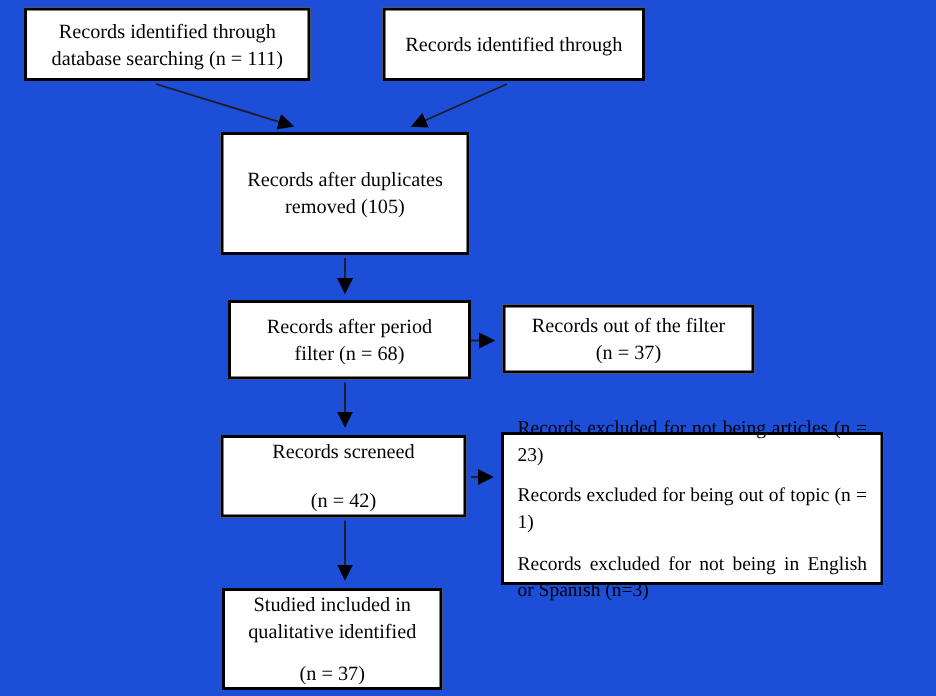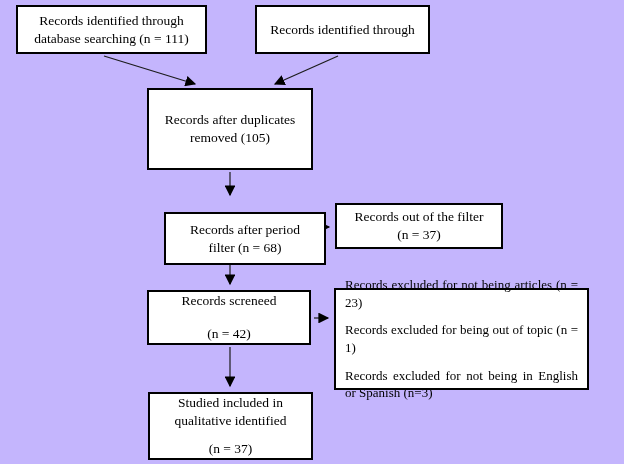--- a/index.html
+++ b/index.html
@@ -1,20 +1,20 @@
 <!DOCTYPE html>
 <html><head>
 <meta charset="utf-8">
 <style>
   html, body { margin: 0; padding: 0; background: #fff; }
   .canvas {
     position: relative;
     width: 624px;
     height: 464px;
-    background: #c4b5fd;
+    background: #1d4ed8;
     font-family: "Liberation Serif", "DejaVu Serif", serif;
     color: #000000;
     overflow: hidden;
   }
   svg.arrows {
     position: absolute;
     left: 0; top: 0;
     width: 624px; height: 464px;
     z-index: 1;
   }
@@ -31,35 +31,35 @@
     text-align: center;
     font-size: 13.5px;
     line-height: 1.32;
     z-index: 2;
   }
   .line { display: block; }
 
   .box-identified-db    { left: 16px;  top: 5px;   width: 191px; height: 49px; }
   .box-identified-other { left: 255px; top: 5px;   width: 175px; height: 49px; }
   .box-duplicates      { left: 147px; top: 88px;  width: 166px; height: 82px; justify-content: center; }
-  .box-period-filter   { left: 164px; top: 200px; width: 162px; height: 53px; margin-top: 12px; }
+  .box-period-filter   { left: 152px; top: 200px; width: 162px; height: 53px; }
   .box-out-of-period   { left: 335px; top: 203px; width: 168px; height: 46px; }
   .box-screened        { left: 147px; top: 290px; width: 164px; height: 55px; gap: 12px; justify-content: space-between; }
   .box-excluded {
     left: 334px; top: 288px; width: 255px; height: 102px;
     align-items: stretch;
     justify-content: center;
     text-align: left;
     font-size: 13px;
     line-height: 1.35;
     padding: 6px 9px;
     gap: 10px;
   }
   .box-excluded .para { text-align: justify; }
-  .box-included        { left: 148px; top: 392px; width: 165px; height: 68px; }
+  .box-included        { left: 148px; top: 392px; width: 147px; height: 68px; }
   .box-included .count { margin-top: 10px; }
 </style>
 </head>
 <body>
 
 <div class="canvas">
 
   <svg class="arrows" viewBox="0 0 624 464" aria-hidden="true">
     <defs>
       <marker id="ah" markerWidth="10" markerHeight="9" refX="8" refY="4.5" orient="auto">

